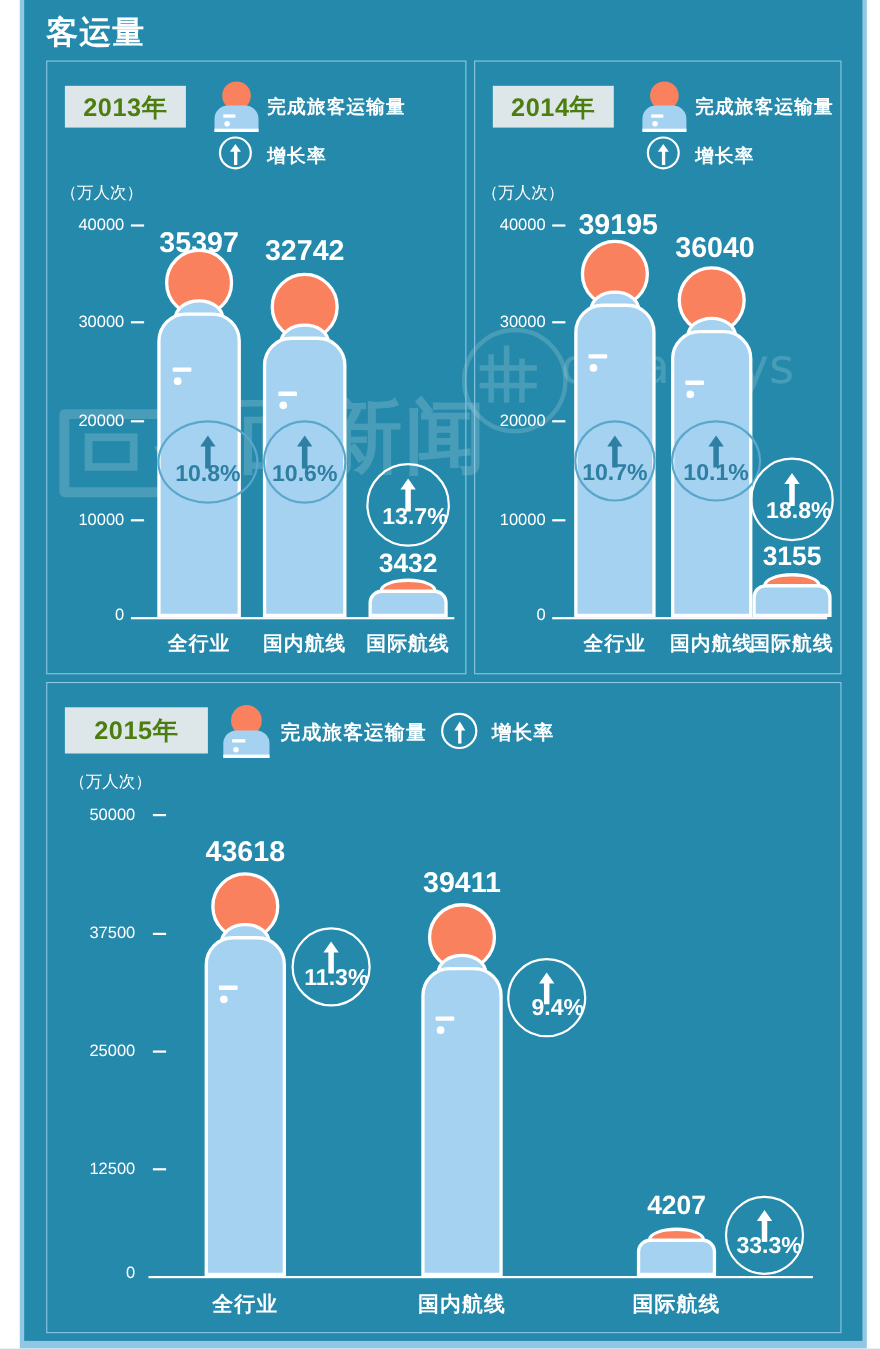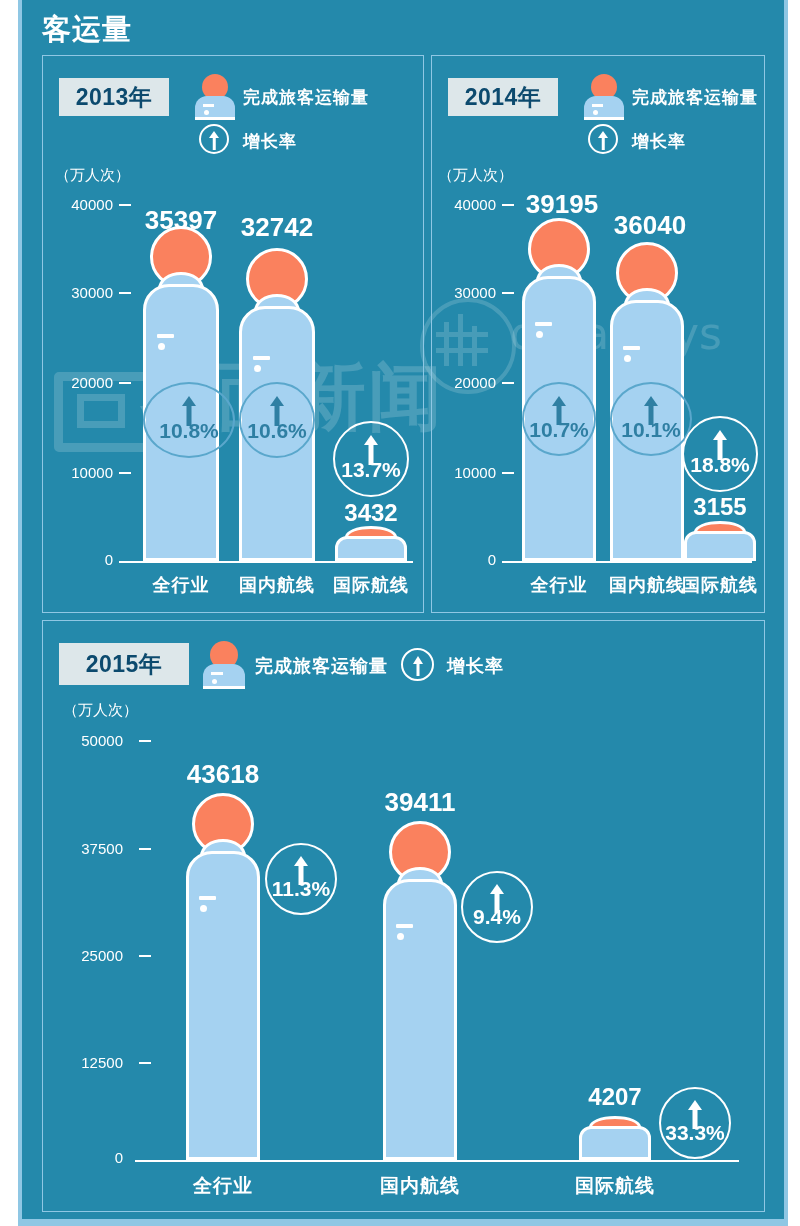--- a/index.html
+++ b/index.html
@@ -58,21 +58,21 @@
 
   
   .panel{
     position:absolute;border:1.5px solid #8fc7e4;box-sizing:border-box;
   }
   #panel-2013{left:20px;top:55px;width:382px;height:558px;}
   #panel-2014{left:409px;top:55px;width:334px;height:558px;}
   #panel-2015{left:20px;top:620px;width:723px;height:592px;padding-left:28px;}
 
   .year-badge{
-    position:absolute;background:#dde7ea;color:#0c4a6e;
+    position:absolute;background:#dde7ea;color:#4d7c0f;
     font-weight:bold;font-size:23px;text-align:center;
     line-height:38px;letter-spacing:0.5px;
   }
   .legend-label{
     position:absolute;color:#ffffff;font-size:17px;font-weight:bold;
     white-space:nowrap;letter-spacing:1px;
   }
   .axis-unit{
     position:absolute;color:#ffffff;font-size:15px;white-space:nowrap;
   }
@@ -118,21 +118,21 @@
     position:absolute;color:#ffffff;font-weight:bold;text-align:center;
     white-space:nowrap;letter-spacing:0px;
   }
 
   
   .growth{
     position:absolute;border-radius:50%;box-sizing:border-box;
     display:flex;align-items:flex-end;justify-content:center;
   }
   .growth.on-bar{border:2.5px solid #5aa7cc;}
-  .growth.off-bar{border:2.5px solid #ffffff;}
+  .growth.off-bar{border:2.5px solid #ffffff;justify-content:flex-end;}
   .growth .pct{
     font-weight:bold;white-space:nowrap;line-height:1;
     position:relative;
   }
   .growth.on-bar .pct{color:#2f7fa3;}
   .growth.off-bar .pct{color:#ffffff;}
   .arrow{
     position:absolute;left:50%;transform:translateX(-50%);
   }
   .arrow .shaft{position:absolute;left:50%;transform:translateX(-50%);}

